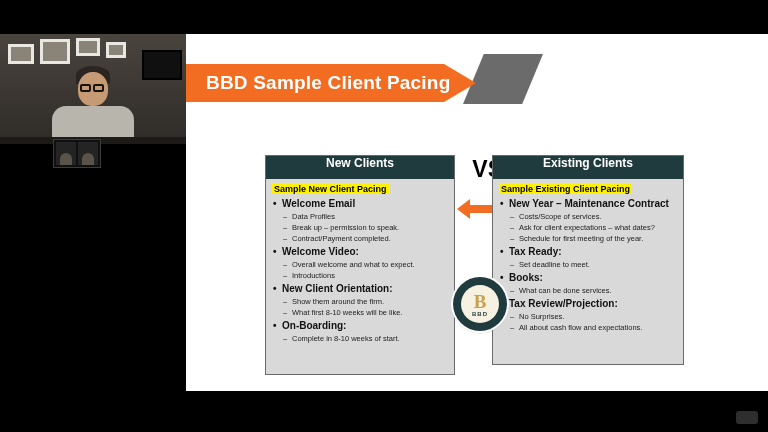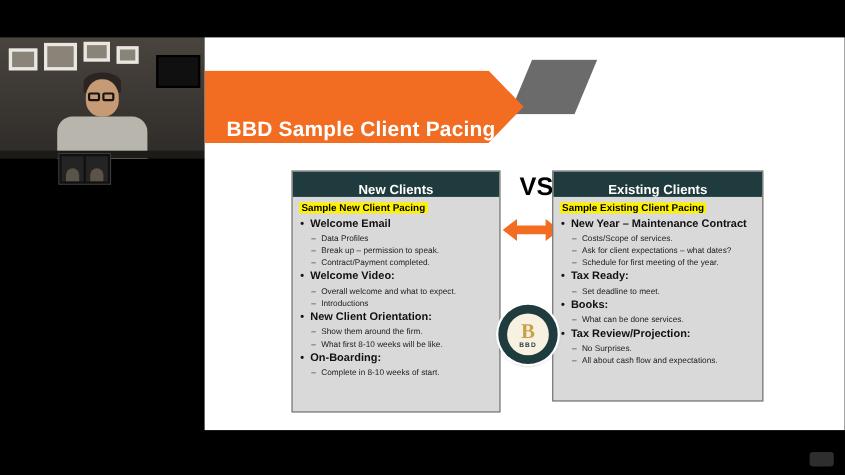--- a/index.html
+++ b/index.html
@@ -35,36 +35,36 @@
     background:#101010;border:1px solid #3c3c3c;padding:2px;}
   .pip-cell{flex:1;background:#242424;position:relative;overflow:hidden;}
   .pip-cell::after{content:"";position:absolute;left:50%;bottom:0;transform:translateX(-50%);
     width:12px;height:12px;border-radius:50% 50% 0 0;background:#5a5349;}
 
   
   .slide{position:absolute;left:186px;top:34px;width:582px;height:357px;background:#fff;overflow:hidden;}
 
   .hex{position:absolute;left:277px;top:20px;width:80px;height:50px;background:var(--color-hex);
     clip-path:polygon(26% 0,100% 0,74% 100%,0 100%);}
-  .banner{position:absolute;left:0;top:30px;width:290px;height:66px;background:var(--color-orange);
+  .banner{position:absolute;left:0;top:30px;width:290px;height:38px;background:var(--color-orange);
     clip-path:polygon(0 0,89% 0,100% 50%,89% 100%,0 100%);
-    display:flex;align-items:flex-end;padding-left:20px;z-index:2;}
+    display:flex;align-items:center;padding-left:20px;z-index:2;}
   .title{color:#fff;font-size:19px;font-weight:700;letter-spacing:.2px;}
 
   .vs{position:absolute;left:279px;top:122px;width:38px;text-align:right;
     font-size:23px;font-weight:800;color:#000000;}
   .dbl-arrow{position:absolute;left:271px;top:164px;width:52px;height:22px;}
   .dbl-arrow polygon{fill:var(--color-orange);}
 
   .col{position:absolute;top:121px;border:1px solid #6a6a6a;background:var(--color-panel);
     display:flex;flex-direction:column;overflow:hidden;}
   .col-left{left:79px;width:190px;height:220px;}
-  .col-right{left:316px;width:192px;height:210px;}
+  .col-right{left:306px;width:192px;height:210px;}
   .col-header{height:23px;flex:0 0 23px;background:var(--color-teal);color:#fff;
-    display:flex;align-items:flex-end;justify-content:center;font-size:12px;font-weight:700;}
+    display:flex;align-items:flex-start;justify-content:center;font-size:12px;font-weight:700;}
   .col-body{flex:1;padding:5px 6px;overflow:hidden;}
   .subtitle{margin-bottom:4px;font-size:9px;font-weight:700;white-space:nowrap;}
   .subtitle .hl{background:var(--color-highlight);padding:0 2px;}
   .bullet{position:relative;padding-left:10px;margin-top:3px;font-size:10px;font-weight:700;
     line-height:1.2;color:#111;white-space:nowrap;overflow:hidden;}
   .bullet::before{content:"\2022";position:absolute;left:1px;}
   .subbullet{position:relative;padding-left:20px;margin-top:2px;font-size:7.5px;line-height:1.2;
     color:#1c1c1c;white-space:nowrap;overflow:hidden;}
   .subbullet::before{content:"\2013";position:absolute;left:11px;}
 

